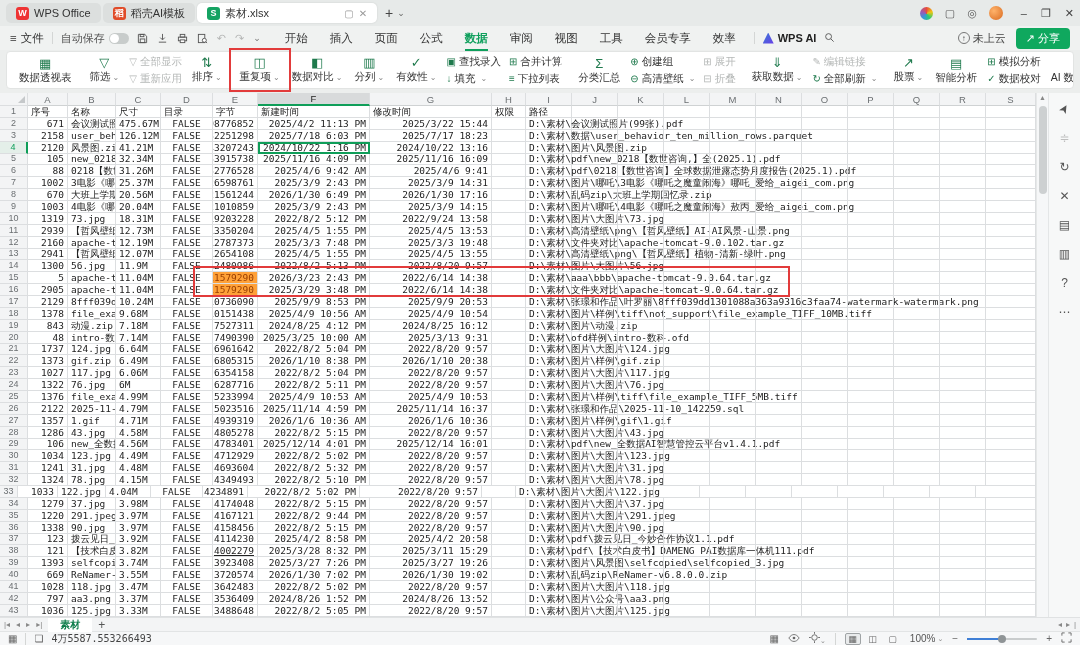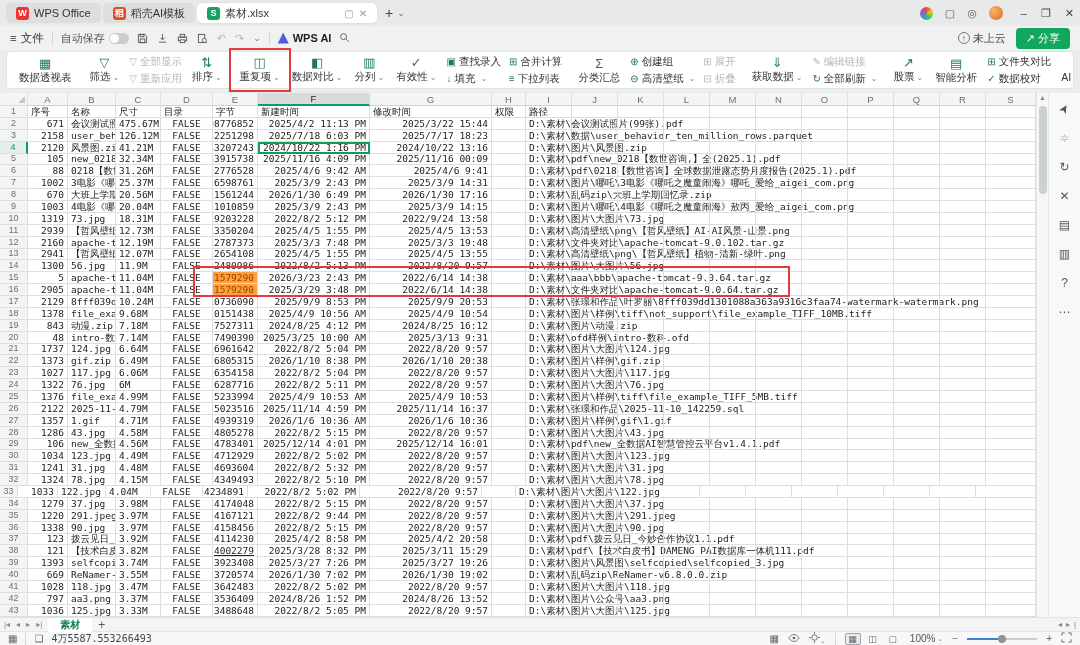--- a/index.html
+++ b/index.html
@@ -171,20 +171,32 @@
         <svg width="11" height="11" viewBox="0 0 12 12">
           <rect x="1.5" y="1.5" width="7" height="9" fill="none" stroke="#555"></rect>
           <circle cx="8" cy="8" r="2.2" fill="#fff" stroke="#555"></circle>
           <path d="M9.6 9.6 11 11" stroke="#555"></path>
         </svg>
       </span>
     <span class="dis">↶</span>
     <span class="dis">↷</span>
     <span style="font-size:9px;color:#777;">⌄</span>
   </div>
+  <div class="mtabs" id="menu-tabs">
+      <div class="mtab">开始</div>
+      <div class="mtab">插入</div>
+      <div class="mtab">页面</div>
+      <div class="mtab">公式</div>
+      <div class="mtab active">数据</div>
+      <div class="mtab">审阅</div>
+      <div class="mtab">视图</div>
+      <div class="mtab">工具</div>
+      <div class="mtab">会员专享</div>
+      <div class="mtab">效率</div>
+    </div>
   <span class="vsep"></span>
   <div class="wpsai">
     <span class="ai-logo"></span>
     <span>WPS AI</span>
   </div>
   <span><svg width="11" height="11" viewBox="0 0 12 12">
         <circle cx="5" cy="5" r="3.2" fill="none" stroke="#555"></circle>
         <path d="M7.5 7.5 10.5 10.5" stroke="#555"></path>
       </svg></span>
   <div class="mb-right">
@@ -320,21 +332,21 @@
           <div class="ric">↗</div>
           <div class="rlb">股票<div class="ddc" style="display: inline;">⌄</div></div>
         </div>
         <div class="rbig">
           <div class="ric">▤</div>
           <div class="rlb">智能分析</div>
         </div>
         <div class="rcol">
           <div class="rsm">
             <div class="ric" style="display: inline;">⊞</div>
-            <span>文件夹对比</span>
+            <span>模拟分析</span>
           </div>
           <div class="rsm">
             <div class="ric" style="display: inline;">✓</div>
             <span>数据校对</span>
           </div>
         </div>
         <div class="rbig">
           <div class="ric">▧</div>
           <div class="rlb">AI 数据分析</div>
         </div>
@@ -456,21 +468,21 @@
         <div class="gc blank" style="width: 46px; flex: 1 1 auto;"></div>
       </div>
       <div class="grow">
         <div class="gc gut" style="width: 28px;">5</div>
         <div class="gc ar" style="width: 40px;">105</div>
         <div class="gc al" style="width: 48px;">new_0218【</div>
         <div class="gc al" style="width: 45px;">32.34M</div>
         <div class="gc ac" style="width: 52px;">FALSE</div>
         <div class="gc ar" style="width: 45px;">33915738</div>
         <div class="gc ar" style="width: 112px;">2025/11/16 4:09 PM</div>
-        <div class="gc ar" style="width: 122px;">2025/11/16 00:09</div>
+        <div class="gc ar" style="width: 122px;">2025/11/16 16:09</div>
         <div class="gc ac" style="width: 34px;"></div>
         <div class="gc al path" style="width: 46px;">D:\素材\pdf\new_0218【数世咨询,】全(2025.1).pdf</div>
         <div class="gc blank" style="width: 46px;"></div>
         <div class="gc blank" style="width: 46px;"></div>
         <div class="gc blank" style="width: 46px;"></div>
         <div class="gc blank" style="width: 46px;"></div>
         <div class="gc blank" style="width: 46px;"></div>
         <div class="gc blank" style="width: 46px;"></div>
         <div class="gc blank" style="width: 46px;"></div>
         <div class="gc blank" style="width: 46px;"></div>

